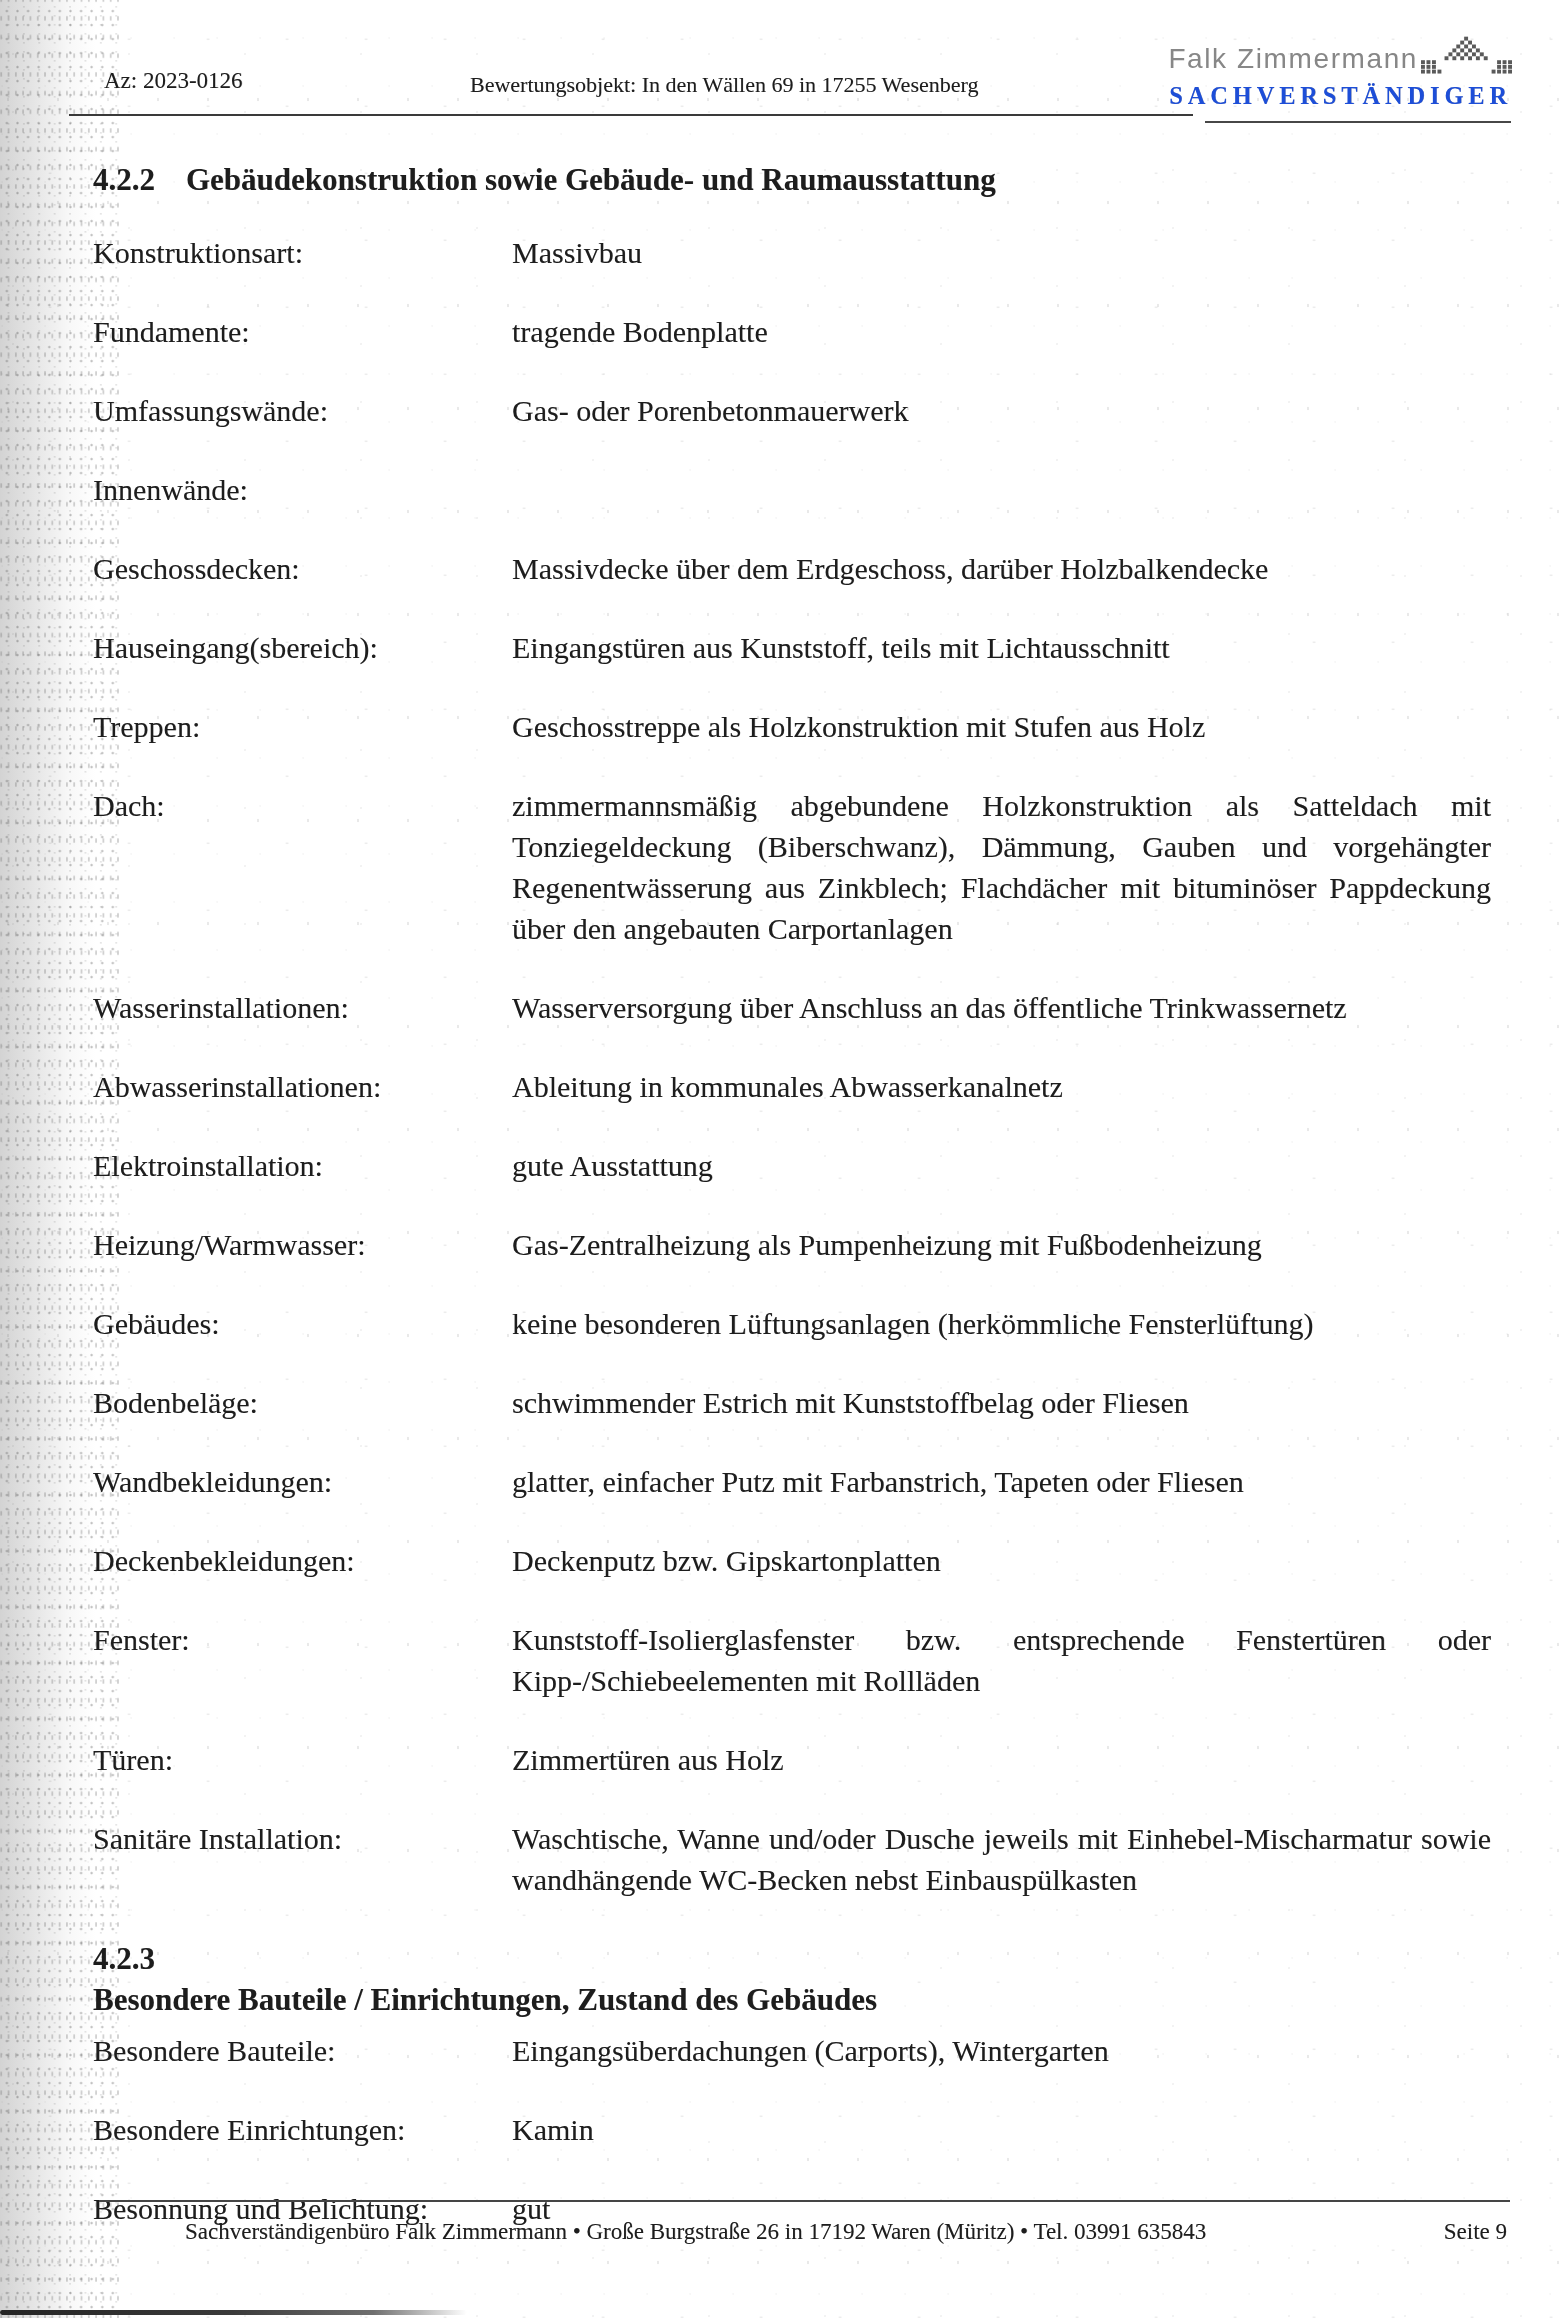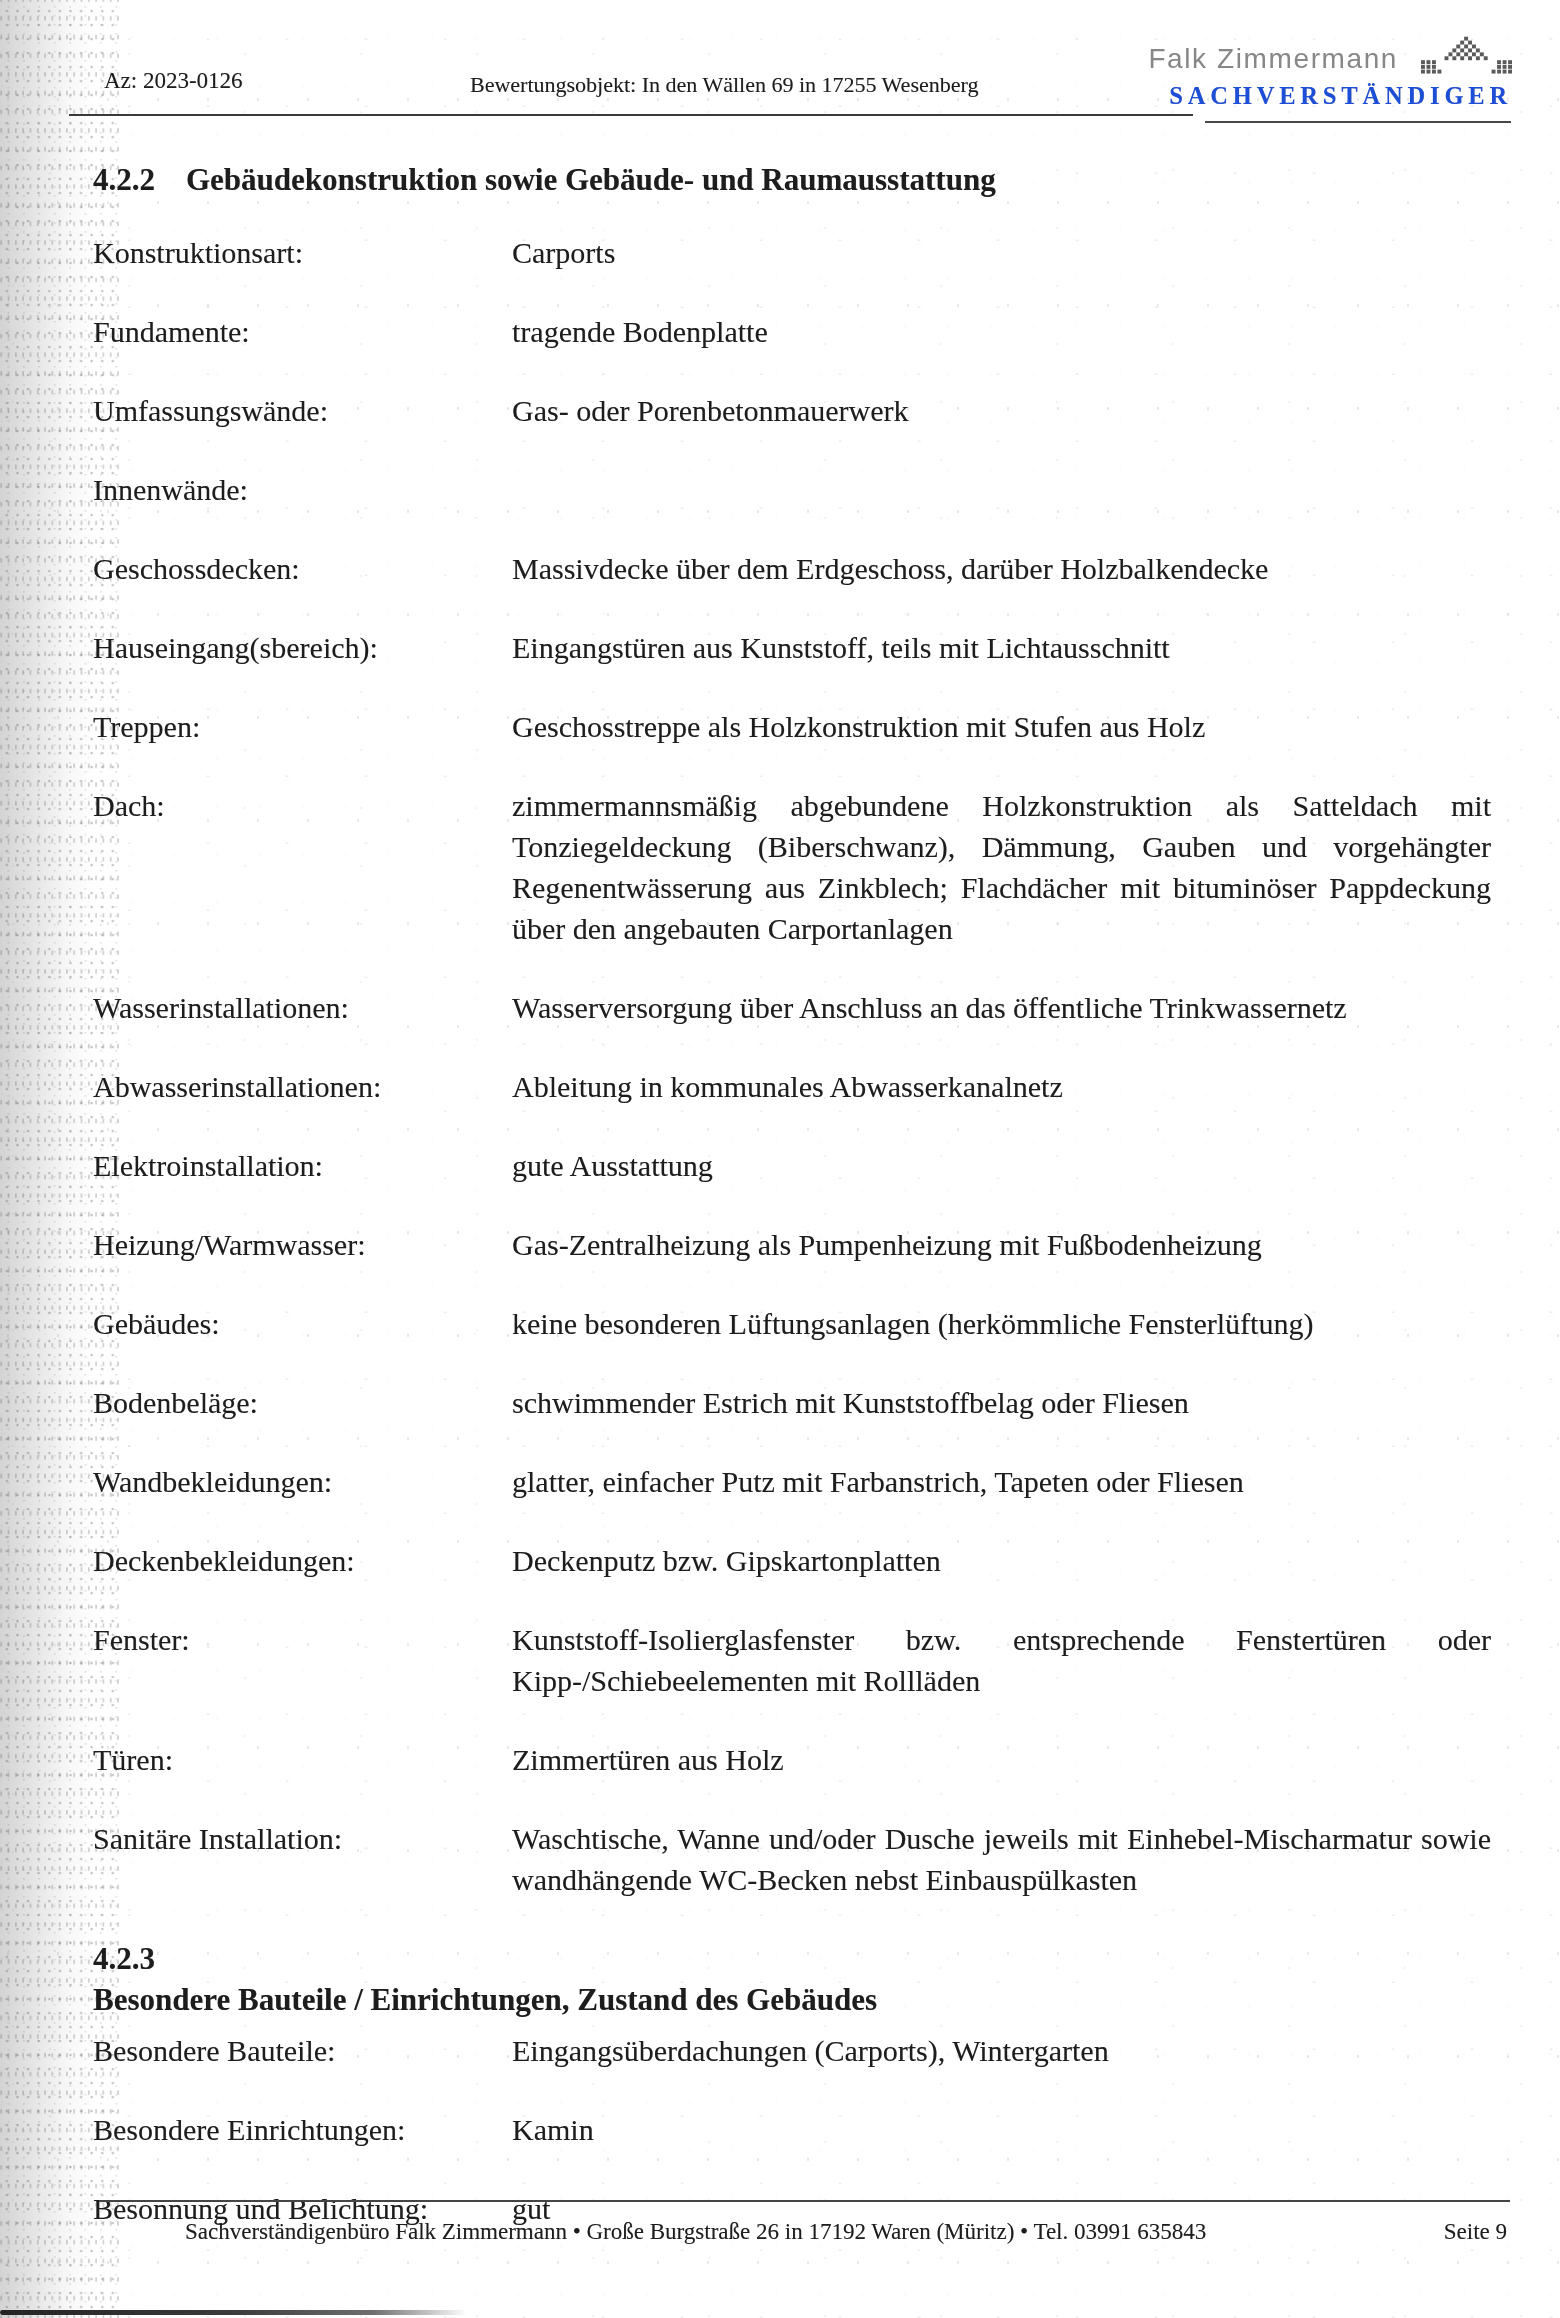--- a/index.html
+++ b/index.html
@@ -44,21 +44,21 @@
   .scan-bottom-line{
     position:absolute;left:0;top:2310px;width:467px;height:4.9px;
     background:linear-gradient(to right,#242424,#3b3b3b 50%,#6f6f6f 80%,rgba(120,120,120,0));
     border-radius:2.4px;pointer-events:none;
   }
 
   
   .hdr-az{position:absolute;left:104px;top:68px;font-size:23px;}
   .hdr-object{position:absolute;left:470px;top:72px;font-size:22px;}
   .logo{position:absolute;right:49px;top:36px;width:390px;}
-  .logo-top{display:flex;justify-content:flex-end;align-items:flex-end;gap:23px;}
+  .logo-top{display:flex;justify-content:flex-end;align-items:flex-end;gap:3px;}
   .logo-name{
     font-family:"Liberation Sans","DejaVu Sans",sans-serif;
     font-size:28px;color:#878787;letter-spacing:1.6px;white-space:nowrap;
   }
   .logo-sub{
     text-align:right;font-size:24.4px;font-weight:bold;letter-spacing:4.9px;
     color:#1d4ed8;margin-top:7px;white-space:nowrap;
   }
   .rule-main{position:absolute;left:69px;top:114px;width:1124px;height:2.4px;background:#3a3a3a;}
   .rule-logo{position:absolute;left:1205px;top:121px;width:306px;height:2.4px;background:#474747;}
@@ -151,21 +151,21 @@
 
 <div class="content ink">
 
   <div class="sec-heading">
     <span class="sec-num">4.2.2</span>
     <span class="sec-title">Gebäudekonstruktion sowie Gebäude- und Raumausstattung</span>
   </div>
 
   <div class="row">
     <div class="row-label">Konstruktionsart:</div>
-    <div class="row-value">Carports</div>
+    <div class="row-value">Massivbau</div>
   </div>
   <div class="row">
     <div class="row-label">Fundamente:</div>
     <div class="row-value">tragende Bodenplatte</div>
   </div>
   <div class="row">
     <div class="row-label">Umfassungswände:</div>
     <div class="row-value">Gas- oder Porenbetonmauerwerk</div>
   </div>
   <div class="row">

